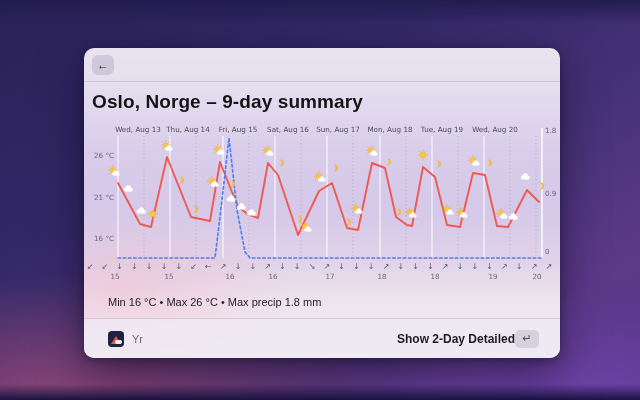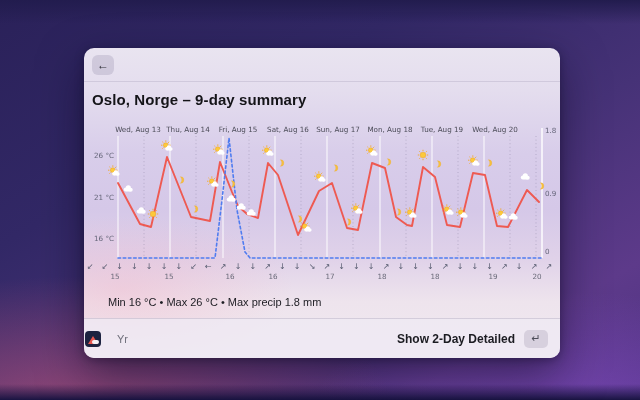--- a/index.html
+++ b/index.html
@@ -19,35 +19,35 @@
     background:
       radial-gradient(60% 40% at 8% 78%, rgba(244,176,196,.38), transparent 60%),
       linear-gradient(180deg,#e9e4f0 0%,#e4ddee 14%,#d8cdea 34%,#d5c8e8 52%,#e0d2e9 68%,#eee4ed 82%,#f0eaf0 100%);
     box-shadow:0 18px 45px rgba(10,5,30,.5), 0 2px 10px rgba(10,5,30,.35);
   }
   .header{position:absolute;left:0;top:0;width:100%;height:33px;
     border-bottom:1px solid rgba(60,50,90,.12);}
   .back-btn{position:absolute;left:8px;top:7px;width:22px;height:20px;border-radius:6px;
     background:rgba(125,115,150,.22);color:#2e2e36;font-size:12px;line-height:20px;
     text-align:center;cursor:default;}
-  .page-title{position:absolute;left:8px;top:43px;font-size:15px;font-weight:700;color:#141418;letter-spacing:.1px;}
+  .page-title{position:absolute;left:8px;top:43px;font-size:19px;font-weight:700;color:#141418;letter-spacing:.1px;}
   #chart-svg{position:absolute;left:0;top:0;width:476px;height:245px;pointer-events:none;}
   #chart-svg text{font-family:"DejaVu Sans",sans-serif;}
   .stats-line{position:absolute;left:8px;top:248px;font-size:11px;color:#1d1d23;padding-left:16px;}
   .action-bar{position:absolute;left:0;bottom:0;width:100%;height:39px;
     border-top:1px solid rgba(60,50,90,.15);
     background:rgba(238,233,243,.78);
     display:flex;align-items:center;}
-  .app-chip{display:flex;align-items:center;gap:16px;margin-left:1px;}
+  .app-chip{display:flex;align-items:center;gap:8px;margin-left:24px;}
   .app-icon{width:16px;height:16px;border-radius:4px;background:#1d2340;position:relative;overflow:hidden;flex:none;}
   .app-icon .mtn{position:absolute;left:3px;bottom:3px;width:0;height:0;
     border-left:5px solid transparent;border-right:5px solid transparent;border-bottom:8px solid #e8574f;}
   .app-icon .cl{position:absolute;right:2px;bottom:3px;width:7px;height:4px;border-radius:3px;background:#f3f1f5;}
   .app-name{font-size:11px;color:#70707c;}
-  .action-right{margin-left:auto;display:flex;align-items:center;gap:9px;margin-right:12px;}
+  .action-right{margin-left:auto;display:flex;align-items:center;margin-right:21px;}
   .action-label{font-size:12px;font-weight:700;color:#1c1c22;}
   .key-badge{width:24px;height:18px;border-radius:5px;background:rgba(120,110,140,.20);
     color:#4c4c58;font-family:"DejaVu Sans",sans-serif;font-size:11px;line-height:18px;text-align:center;}
 </style>
 </head>
 <body>
 
 <div class="window">
 
   <div class="header">

